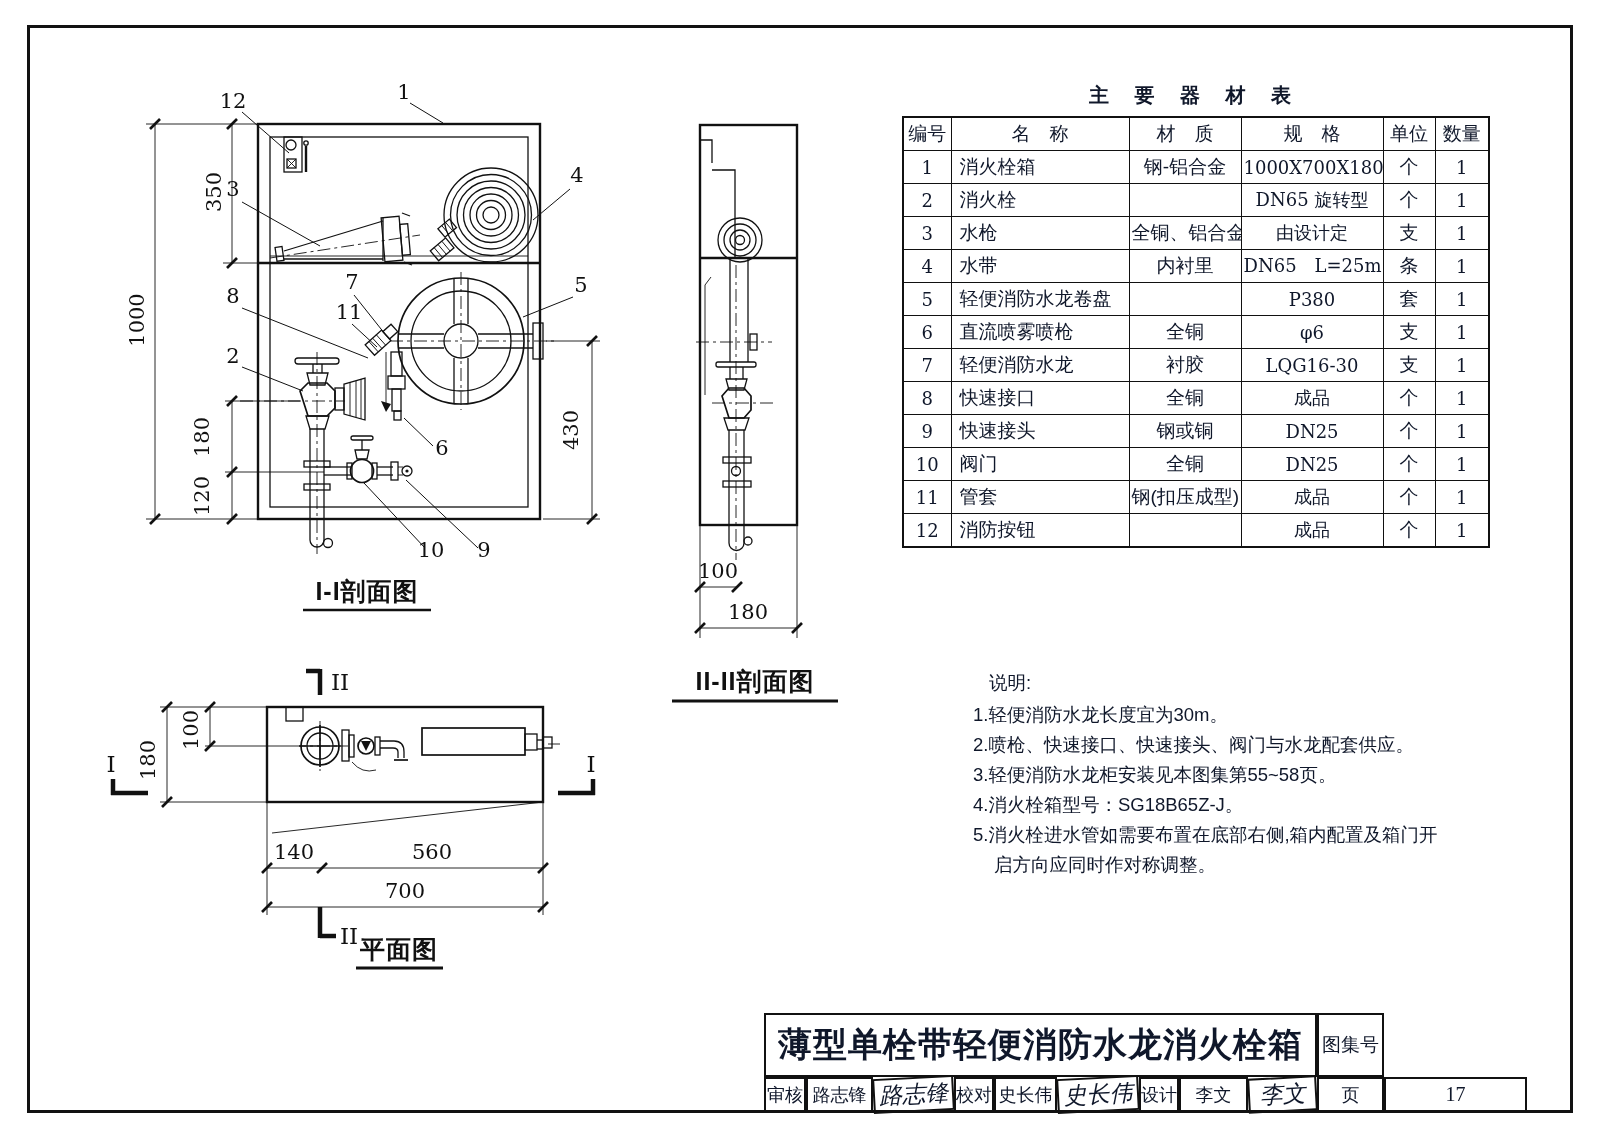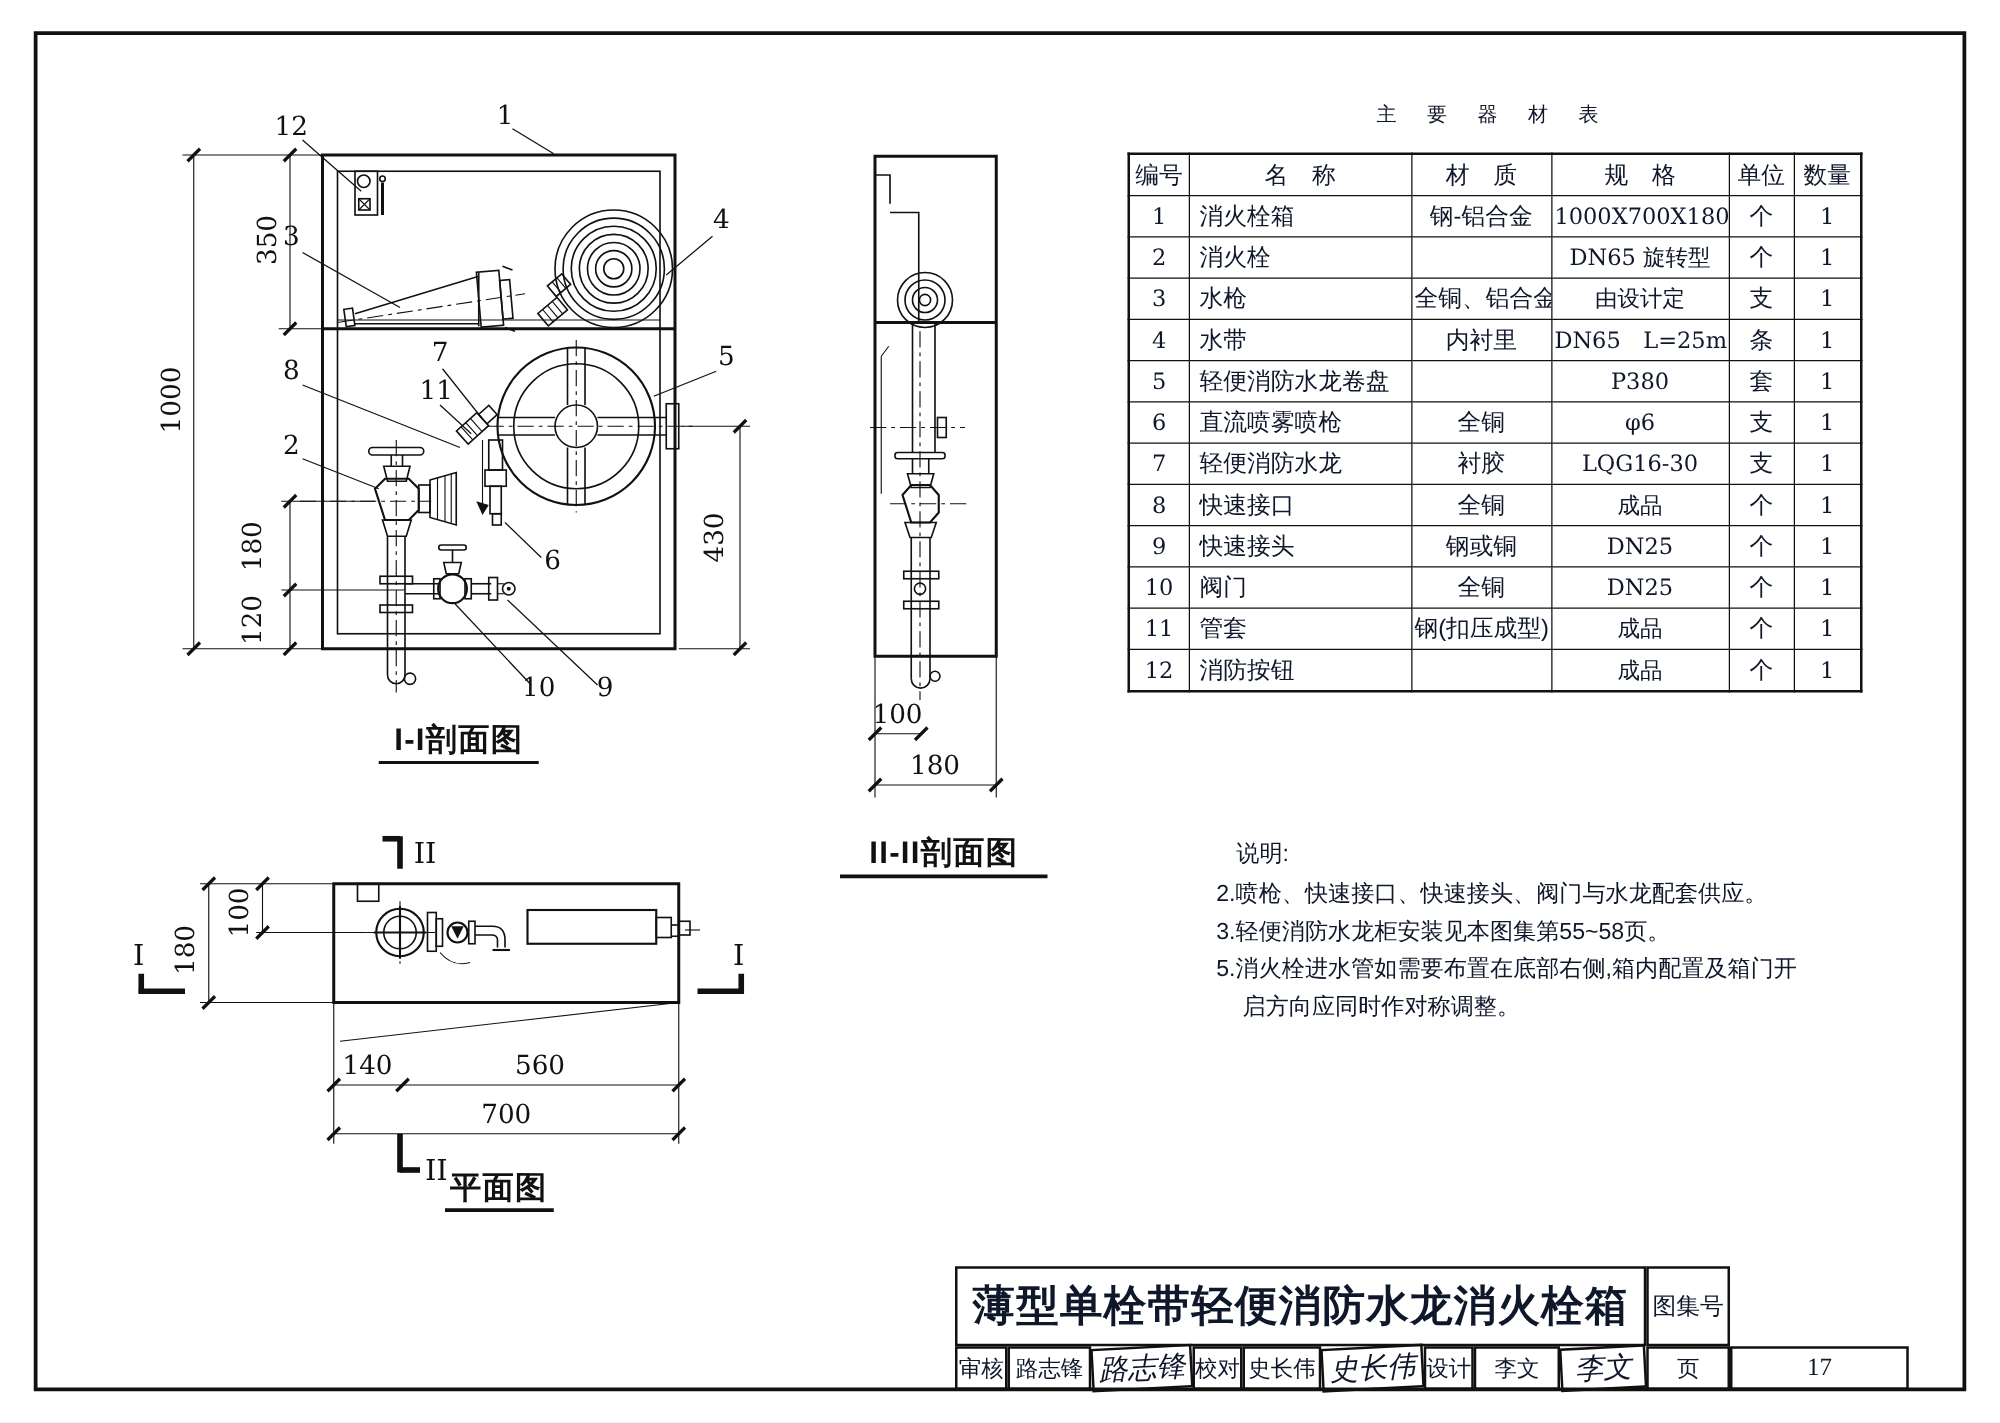--- a/index.html
+++ b/index.html
@@ -15,21 +15,21 @@
   .ld{fill:none;stroke:#111;stroke-width:1;}
   .tk{stroke:#111;stroke-width:2.6;}
   .mk{stroke:#111;stroke-width:4.5;}
   .num{font:21px "DejaVu Serif",serif;text-anchor:middle;}
   .dim{font:21px "DejaVu Serif",serif;text-anchor:middle;}
   .cap{font:bold 25px "Liberation Sans",sans-serif;text-anchor:middle;letter-spacing:1px;}
   .mklbl{font:23px "DejaVu Serif",serif;text-anchor:middle;}
 
   
   #equip{position:absolute;left:902px;top:82px;width:586px;}
-  #equip .ttl{text-align:center;font-size:16px;font-weight:normal;letter-spacing:10px;margin-bottom:19px;}
+  #equip .ttl{text-align:center;font-size:20px;font-weight:bold;letter-spacing:10px;margin-bottom:7px;}
   #equip table{border-collapse:collapse;table-layout:fixed;width:586px;}
   #equip td,#equip th{border:1.6px solid #111;height:32px;font-size:19px;font-weight:normal;
      text-align:center;padding:0 2px;overflow:hidden;white-space:nowrap;}
   #equip table{border:2.5px solid #111;}
   #equip td.nm{text-align:left;padding-left:8px;}
   #equip .sp{font-family:"DejaVu Serif",serif;font-size:18px;}
 
   
   #notes{position:absolute;left:973px;top:668px;width:478px;font-size:18.5px;line-height:30px;}
   #notes .nt{padding-left:21px;text-indent:-21px;}
@@ -484,22 +484,24 @@
             <td>个</td>
             <td class="sp">1</td>
           </tr>
     </tbody>
       </table>
   </div>
 
   
   <div id="notes">
     <div class="nth">说明:</div>
+    <div class="nt">1.轻便消防水龙长度宜为30m。</div>
     <div class="nt">2.喷枪、快速接口、快速接头、阀门与水龙配套供应。</div>
     <div class="nt">3.轻便消防水龙柜安装见本图集第55~58页。</div>
+    <div class="nt">4.消火栓箱型号：SG18B65Z-J。</div>
     <div class="nt">5.消火栓进水管如需要布置在底部右侧,箱内配置及箱门开启方向应同时作对称调整。</div>
   </div>
 
   
   <div id="tblock">
     <div class="row">
       <div class="tcell tb-title">薄型单栓带轻便消防水龙消火栓箱</div>
       <div class="tcell tb-al">图集号</div>
     </div>
     <div class="row">

